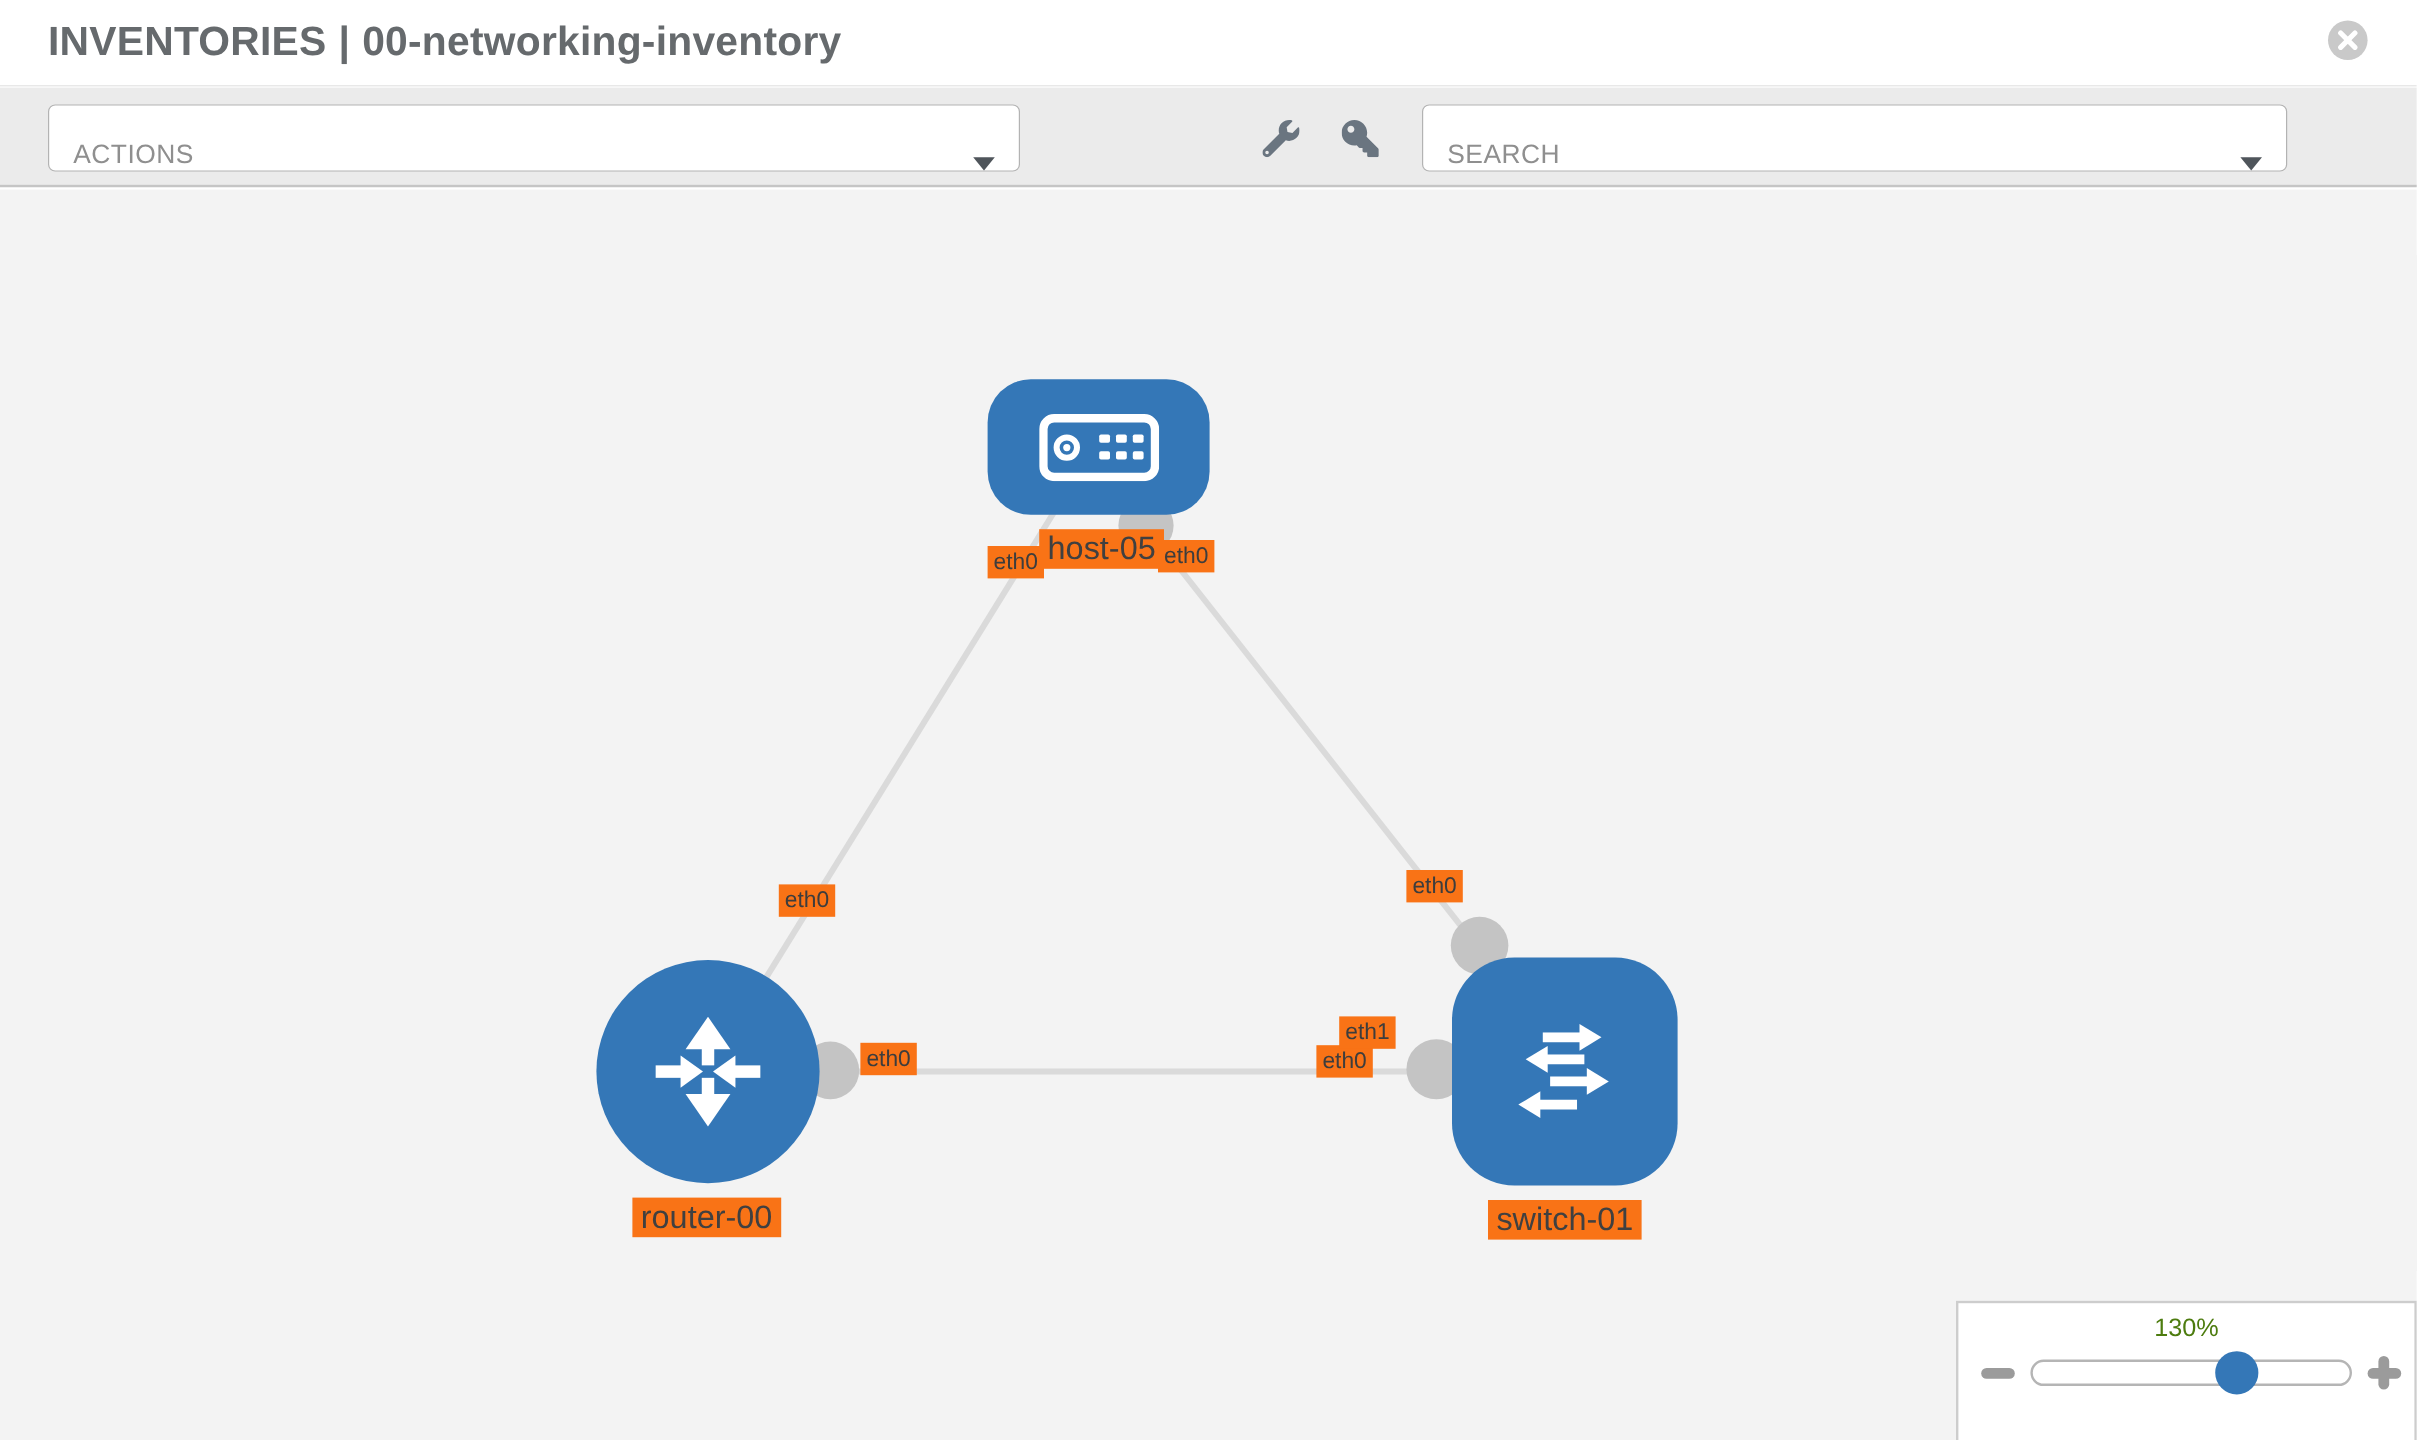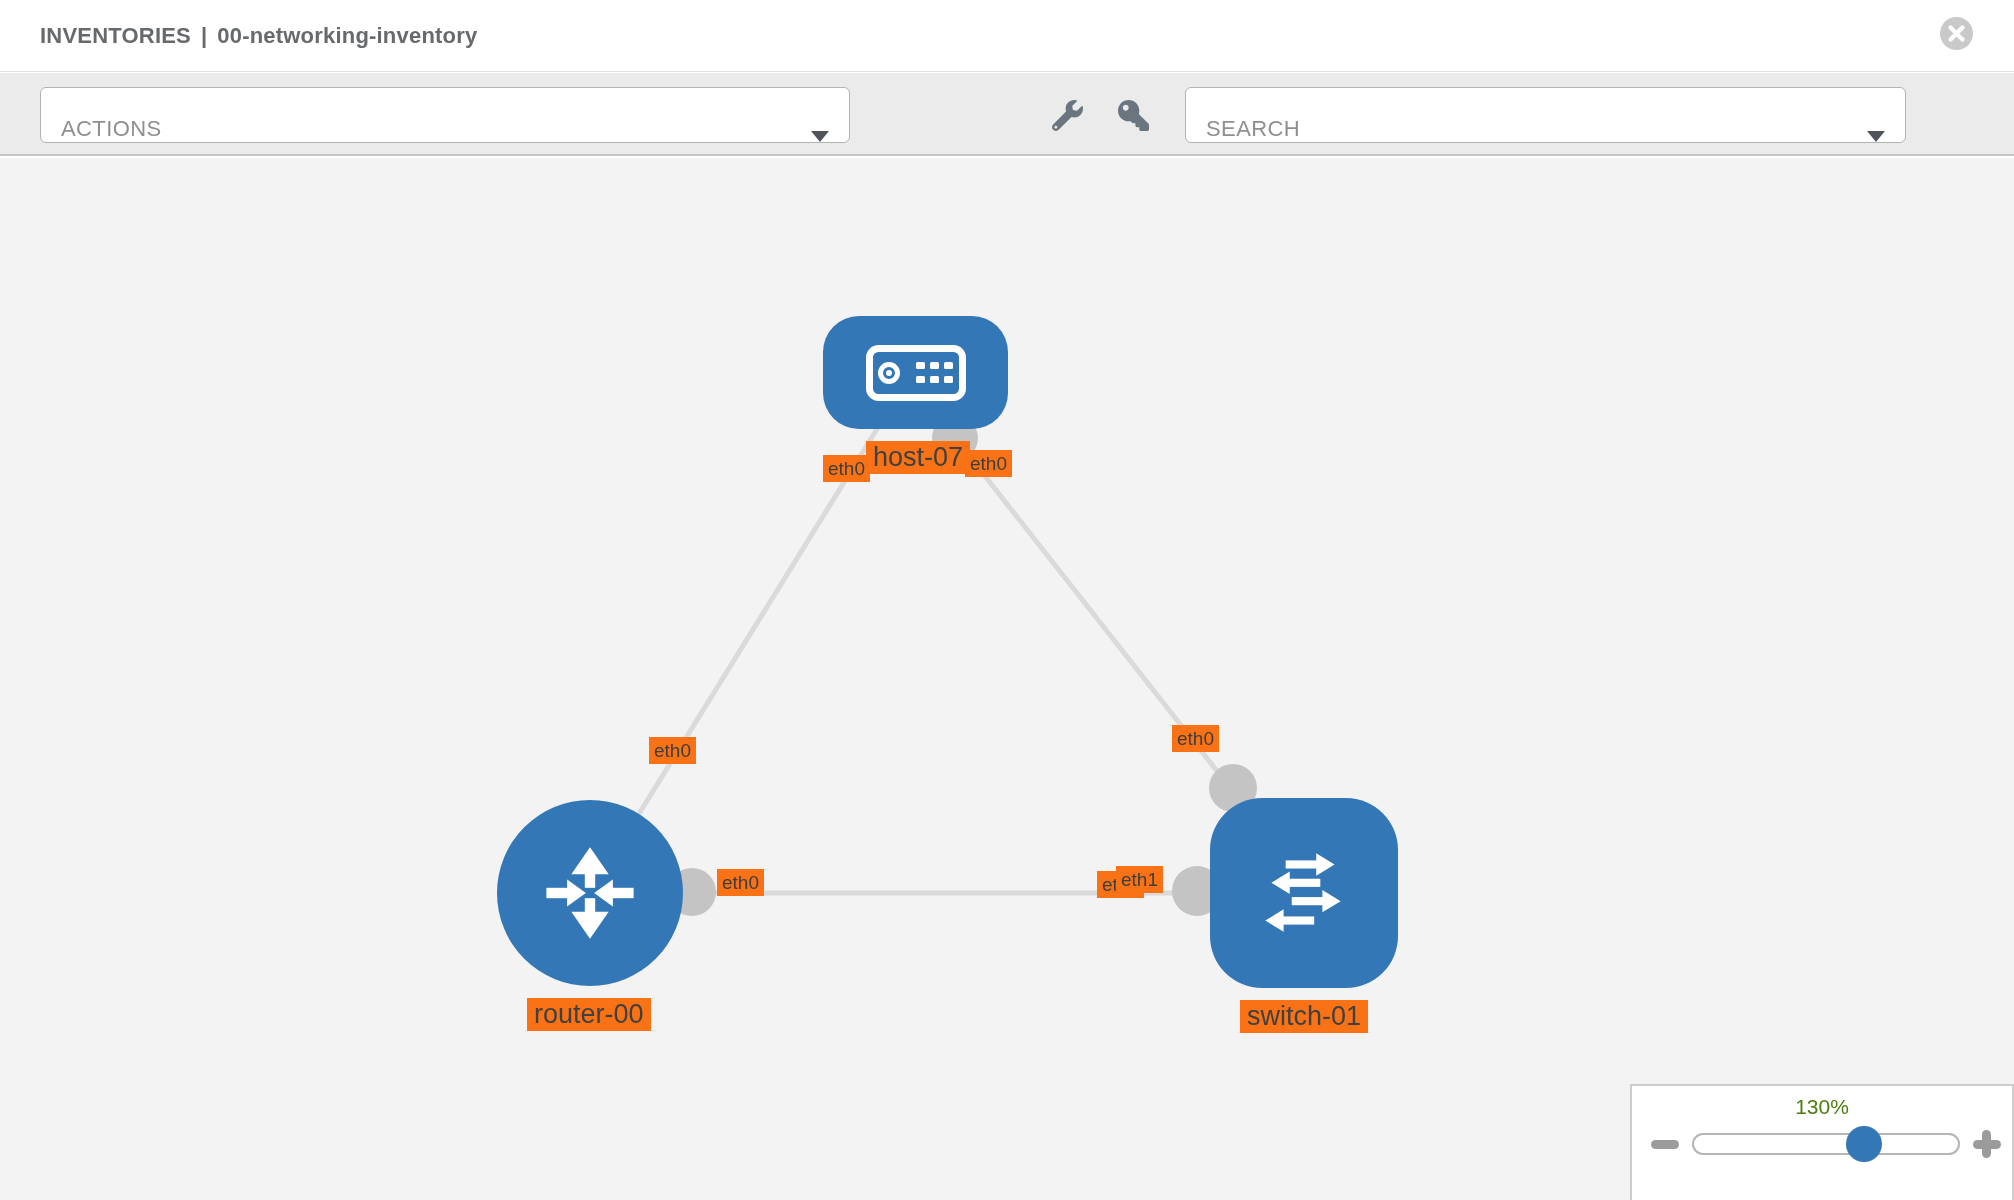--- a/index.html
+++ b/index.html
@@ -9,21 +9,21 @@
     background:#fff; font-family:"Liberation Sans", sans-serif;
   }
 
   
   .header {
     position:absolute; top:0; left:0; right:0; height:72px;
     background:#fff; border-bottom:1px solid #e3e3e3;
   }
   .page-title {
     position:absolute; left:40px; top:0; line-height:71px;
-    font-size:22px; font-weight:700; color:#666a6d; letter-spacing:.2px;
+    font-size:34px; font-weight:700; color:#666a6d; letter-spacing:.2px;
   }
   .page-title .sep { margin:0 10px; }
   .close-btn {
     position:absolute; left:1940px; top:17px; width:33px; height:33px;
     border-radius:50%; background:#c9c9c9; cursor:pointer;
     display:flex; align-items:center; justify-content:center;
   }
 
   
   .toolbar {
@@ -74,21 +74,21 @@
   .node-label { font-size:27px; line-height:31px; padding:1px 7px; color:#404040; }
 
   .chip-host-label    { left:866px;  top:283px; }
   .chip-router-label  { left:527px;  top:840px; }
   .chip-switch-label  { left:1240px; top:842px; }
   .chip-host-eth-l    { left:823px;  top:297px; }
   .chip-host-eth-r    { left:965px;  top:292px; }
   .chip-rh-eth        { left:649px;  top:579px; }
   .chip-rs-eth-router { left:717px;  top:711px; }
   .chip-rs-eth-back   { left:1097px; top:713px; z-index:3; }
-  .chip-rs-eth-front  { left:1116px; top:708px; z-index:4;text-align:center; }
+  .chip-rs-eth-front  { left:1116px; top:689px; z-index:4;text-align:center; }
   .chip-switch-eth-t  { left:1172px; top:567px; }
 
   
   .zoom-panel {
     position:absolute; left:1630px; top:926px; width:384px; height:180px;
     background:#fff; border:2px solid #cdcdcd; z-index:10;
   }
   .zoom-level {
     position:absolute; top:9px; left:0; right:0; text-align:center;
     font-size:21px; color:#4d7c0f;
@@ -197,21 +197,21 @@
           <polygon points="82,24 64,13 64,35"></polygon>
         <rect x="36" y="38" width="32" height="8"></rect>  
           <polygon points="20,42 38,31 38,53"></polygon>
         <rect x="40" y="56" width="32" height="8"></rect>  
           <polygon points="88,60 70,49 70,71"></polygon>
         <rect x="30" y="75" width="32" height="8"></rect>  
           <polygon points="14,79 32,68 32,90"></polygon>
       </svg>
     </div>
 
-    <div class="chip node-label chip-host-label">host-07</div>
+    <div class="chip node-label chip-host-label">host-05</div>
     <div class="chip node-label chip-router-label">router-00</div>
     <div class="chip node-label chip-switch-label">switch-01</div>
 
     <div class="chip chip-host-eth-l">eth0</div>
     <div class="chip chip-host-eth-r">eth0</div>
     <div class="chip chip-rh-eth">eth0</div>
     <div class="chip chip-rs-eth-router">eth0</div>
     <div class="chip chip-rs-eth-back">eth0</div>
     <div class="chip chip-rs-eth-front">eth1</div>
     <div class="chip chip-switch-eth-t">eth0</div>

